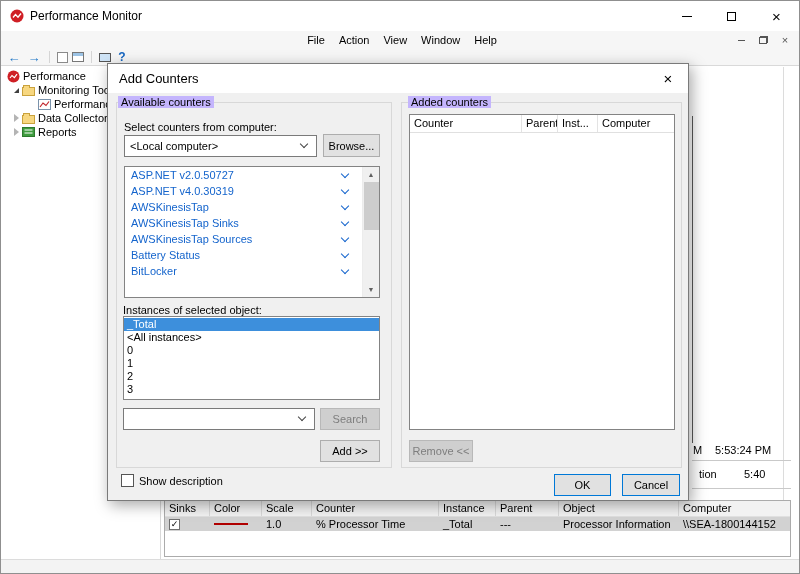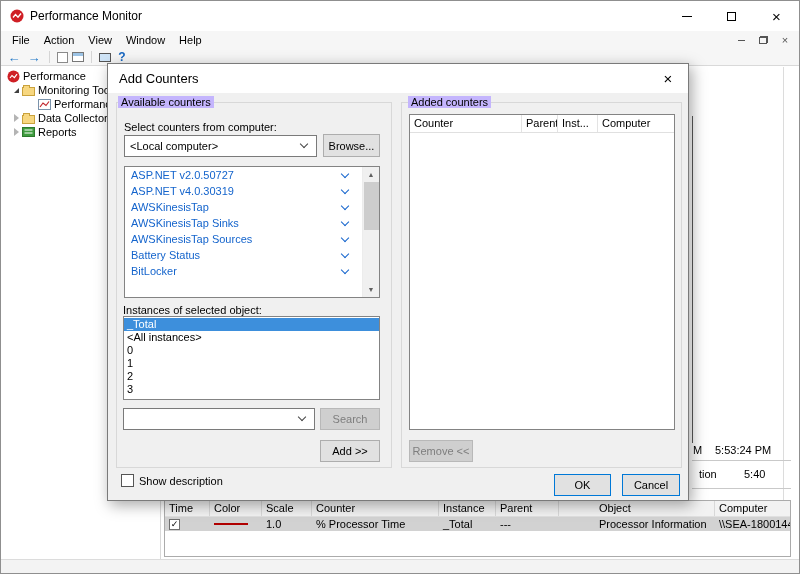--- a/index.html
+++ b/index.html
@@ -9,21 +9,21 @@
   
   .titlebar { position:absolute; left:0; top:0; width:100%; height:30px; background:#ffffff; display:flex; align-items:center; }
   .app-icon { margin:0 6px 0 9px; width:14px; height:14px; display:inline-flex; }
   .title-text { font-size:12px; }
   .win-controls { position:absolute; right:0; top:0; height:30px; display:flex; }
   .win-btn { width:45px; height:30px; display:flex; align-items:center; justify-content:center; }
   .glyph-min { width:10px; height:1px; background:#000; display:inline-block; }
   .glyph-max { width:9px; height:9px; border:1px solid #000; display:inline-block; }
   .glyph-close { font-size:15px; line-height:15px; }
 
-  .menubar { position:absolute; left:0; top:30px; width:100%; height:18px; background:#f6f6f6; display:flex; align-items:center; padding-left:4px; }
+  .menubar { position:absolute; left:0; top:30px; width:100%; height:18px; background:#f6f6f6; display:flex; align-items:center; padding-left:4px;justify-content:center; }
   .menu-item { padding:0 7px; height:18px; line-height:18px; }
   .mdi-controls { position:absolute; right:4px; top:2px; display:flex; gap:2px; }
   .mdi-btn { width:20px; height:14px; display:flex; align-items:center; justify-content:center; color:#555; }
   .mdi-min { width:7px; height:1px; background:#555; }
   .mdi-restore { position:relative; width:9px; height:8px; }
   .mdi-restore::before { content:""; position:absolute; top:0; right:0; width:6px; height:5px; border:1px solid #555; }
   .mdi-restore::after { content:""; position:absolute; bottom:0; left:0; width:6px; height:5px; border:1px solid #555; background:#f6f6f6; }
   .mdi-x { font-size:11px; line-height:11px; color:#555; }
 
   .toolbar { position:absolute; left:0; top:48px; width:100%; height:16px; background:#f6f6f6; display:flex; align-items:center; padding-left:5px; gap:4px; }
@@ -60,21 +60,21 @@
   .duration-value { position:absolute; left:743px; top:467px; }
   .info-line2 { position:absolute; left:691px; top:487px; width:99px; height:1px; background:#c9c9c9; }
 
   
   .legend { position:absolute; left:163px; top:499px; width:627px; height:57px; background:#fff; border:1px solid #ababab; }
   .legend-header { display:flex; height:16px; background:#f2f2f2; border-bottom:1px solid #e0e0e0; }
   .hc, .lc { padding:1px 4px; border-right:1px solid #d8d8d8; overflow:hidden; white-space:nowrap; }
   .lc { border-right:none; display:flex; align-items:center; }
   .c0 { width:45px; flex:none; } .c1 { width:52px; flex:none; } .c2 { width:50px; flex:none; }
   .c3 { width:127px; flex:none; } .c4 { width:57px; flex:none; } .c5 { width:63px; flex:none; }
-  .c6 { width:120px; flex:none;margin-left:36px; } .c7 { flex:1; border-right:none; }
+  .c6 { width:120px; flex:none; } .c7 { flex:1; border-right:none; }
   .legend-row { display:flex; height:14px; background:#d2d2d2; align-items:center; }
   .cbx-small { width:11px; height:11px; background:#fff; border:1px solid #707070; font-size:9px; line-height:9px; text-align:center; }
   .swatch { width:34px; height:2px; background:#b00000; }
 
   
   .dialog { position:absolute; left:106px; top:62px; width:582px; height:438px; background:#f0f0f0; border:1px solid #7a7a7a; box-shadow:3px 4px 14px rgba(0,0,0,0.35); z-index:10; }
   .dlg-titlebar { position:absolute; left:0; top:0; width:100%; height:29px; background:#fff; }
   .dlg-title { position:absolute; left:11px; top:0; line-height:29px; font-size:13px; }
   .dlg-close { position:absolute; right:0; top:0; width:40px; height:29px; display:flex; align-items:center; justify-content:center; font-size:15px; }
   .grp-box { position:absolute; border:1px solid #d8d8d8; }
@@ -224,21 +224,21 @@
   <div class="right-edge-line"></div>
   <span class="time-partial">M</span>
   <span class="time-label">5:53:24 PM</span>
   <div class="info-line1"></div>
   <span class="duration-partial">tion</span>
   <span class="duration-value">5:40</span>
   <div class="info-line2"></div>
 
   <div class="legend">
     <div class="legend-header">
-      <div class="hc c0">Time</div>
+      <div class="hc c0">Sinks</div>
       <div class="hc c1">Color</div>
       <div class="hc c2">Scale</div>
       <div class="hc c3">Counter</div>
       <div class="hc c4">Instance</div>
       <div class="hc c5">Parent</div>
       <div class="hc c6">Object</div>
       <div class="hc c7">Computer</div>
     </div>
     <div class="legend-row">
       <div class="lc c0">

